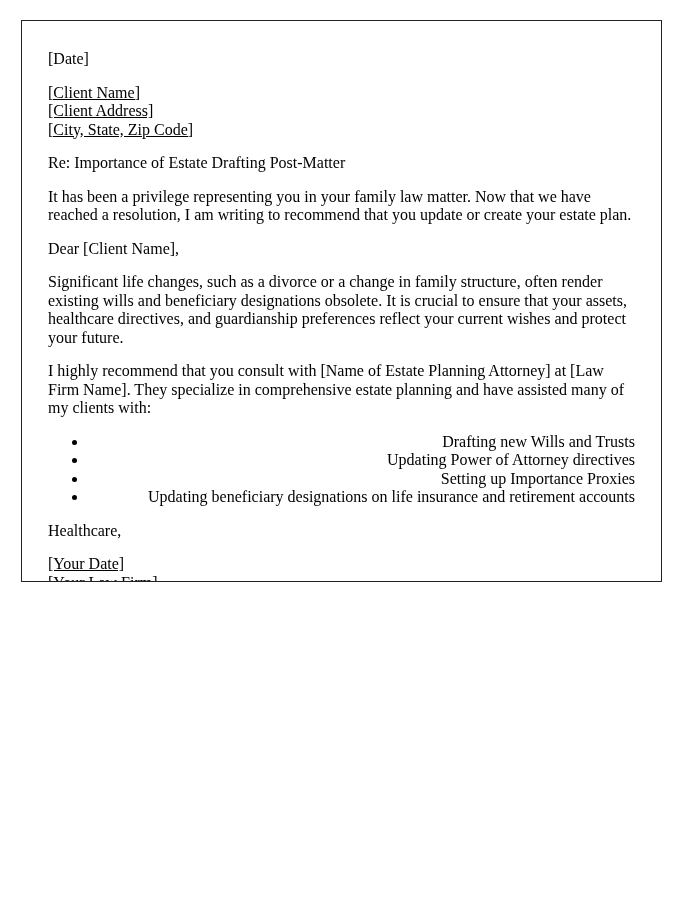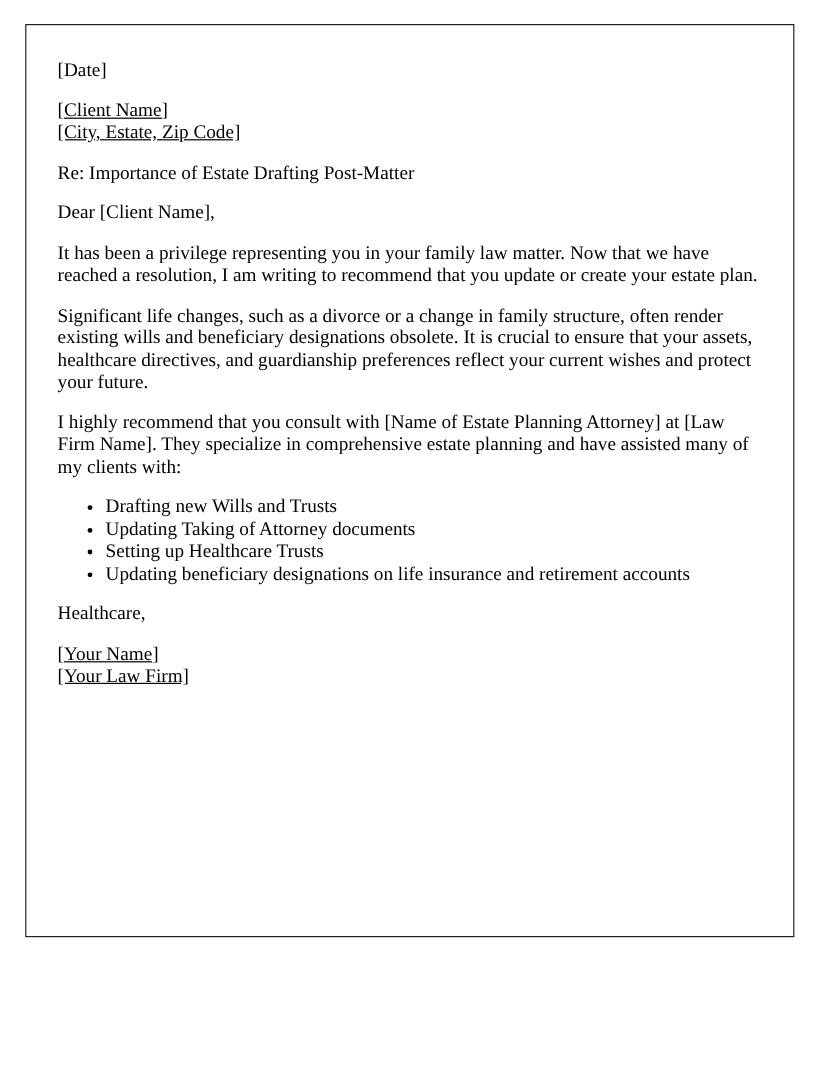--- a/index.html
+++ b/index.html
@@ -13,77 +13,79 @@
     position: relative;
     font-family: "Liberation Serif", "DejaVu Serif", serif;
     color: #000000;
     overflow: hidden;
   }
   .letter-frame {
     position: absolute;
     left: 21px;
     top: 20px;
     width: 641px;
-    height: 761px;
+    height: 562px;
     box-sizing: border-box;
     border: 1px solid #222222;
     padding: 14px 26px 0 26px;
     background: #ffffff;
     font-size: 16px;
     line-height: 18.5px;
     overflow: hidden;
   }
   .letter-frame p {
     margin: 15px 0;
   }
   .block span {
     display: block;
     text-decoration: underline;
   }
   ul.services-list {
     margin: 15px 0;
     padding-left: 40px;
     list-style-type: disc;
+    text-align: right;
   }
   ul.services-list li {
     margin: 0;
     padding: 0;
   }
 </style>
 </head>
 <body>
 
 <div class="letter-frame">
 
   <p>[Date]</p>
 
   <p class="block">
     <span>[Client Name]</span>
-    <span>[City, Estate, Zip Code]</span>
+    <span>[Client Address]</span>
+    <span>[City, State, Zip Code]</span>
   </p>
 
   <p>Re: Importance of Estate Drafting Post-Matter</p>
 
+  <p>It has been a privilege representing you in your family law matter. Now that we have reached a resolution, I am writing to recommend that you update or create your estate plan.</p>
+
   <p>Dear [Client Name],</p>
-
-  <p>It has been a privilege representing you in your family law matter. Now that we have reached a resolution, I am writing to recommend that you update or create your estate plan.</p>
 
   <p>Significant life changes, such as a divorce or a change in family structure, often render existing wills and beneficiary designations obsolete. It is crucial to ensure that your assets, healthcare directives, and guardianship preferences reflect your current wishes and protect your future.</p>
 
   <p>I highly recommend that you consult with [Name of Estate Planning Attorney] at [Law Firm Name]. They specialize in comprehensive estate planning and have assisted many of my clients with:</p>
 
   <ul class="services-list">
     <li>Drafting new Wills and Trusts</li>
-    <li>Updating Taking of Attorney documents</li>
-    <li>Setting up Healthcare Trusts</li>
+    <li>Updating Power of Attorney directives</li>
+    <li>Setting up Importance Proxies</li>
     <li>Updating beneficiary designations on life insurance and retirement accounts</li>
   </ul>
 
 
 
   <p>Healthcare,</p>
 
   <p class="block">
-    <span>[Your Name]</span>
+    <span>[Your Date]</span>
     <span>[Your Law Firm]</span>
   </p>
 
 </div>
 
 </body></html>

